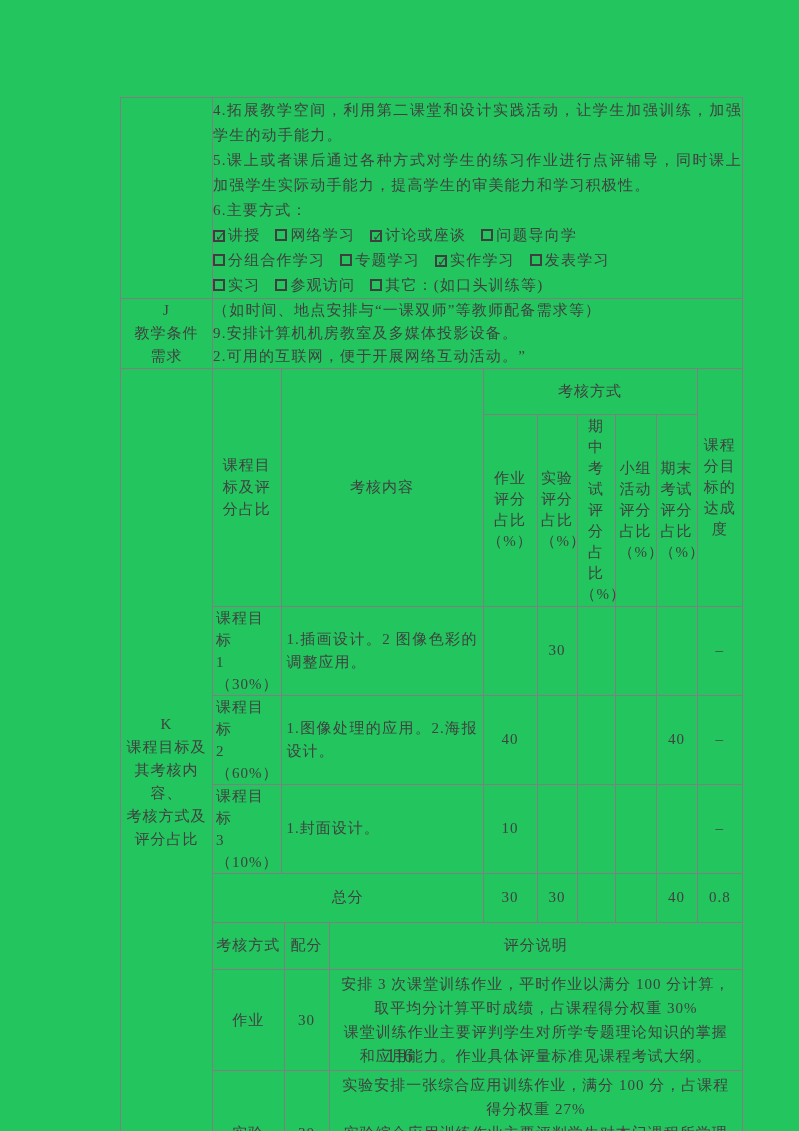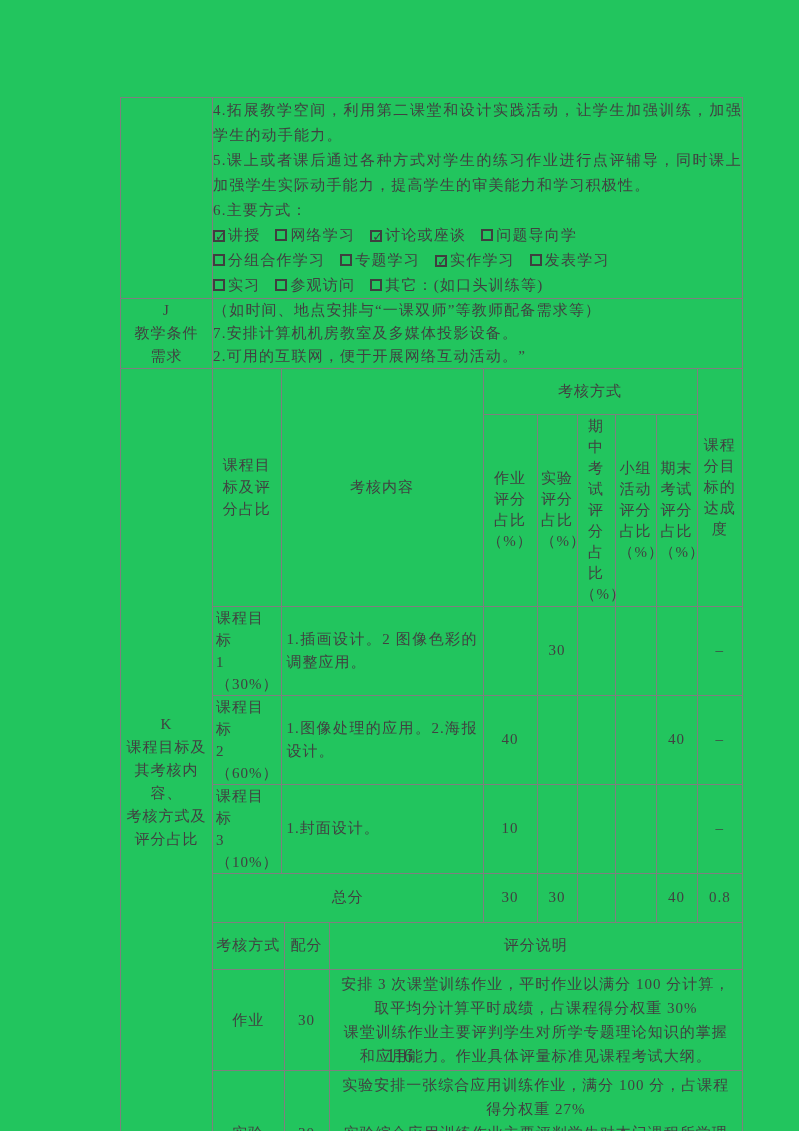--- a/index.html
+++ b/index.html
@@ -90,21 +90,21 @@
       </tr>
 
       <tr style="height:70px" data-name="row-j-teaching-conditions">
         <td class="label-cell" data-name="row-j-label">
           <div data-name="row-j-label-line">J</div>
           <div data-name="row-j-label-line">教学条件</div>
           <div data-name="row-j-label-line">需求</div>
         </td>
         <td class="j-content" data-name="row-j-content">
           <div data-name="j-content-line">（如时间、地点安排与“一课双师”等教师配备需求等）</div>
-          <div data-name="j-content-line">7.安排计算机机房教室及多媒体投影设备。</div>
+          <div data-name="j-content-line">9.安排计算机机房教室及多媒体投影设备。</div>
           <div data-name="j-content-line">2.可用的互联网，便于开展网络互动活动。”</div>
         </td>
       </tr>
 
       <tr style="height:633px" data-name="row-k-course-goals">
         <td class="label-cell" data-name="row-k-label">
           <div data-name="row-k-label-line">K</div>
           <div data-name="row-k-label-line">课程目标及</div>
           <div data-name="row-k-label-line">其考核内容、</div>
           <div data-name="row-k-label-line">考核方式及</div>

